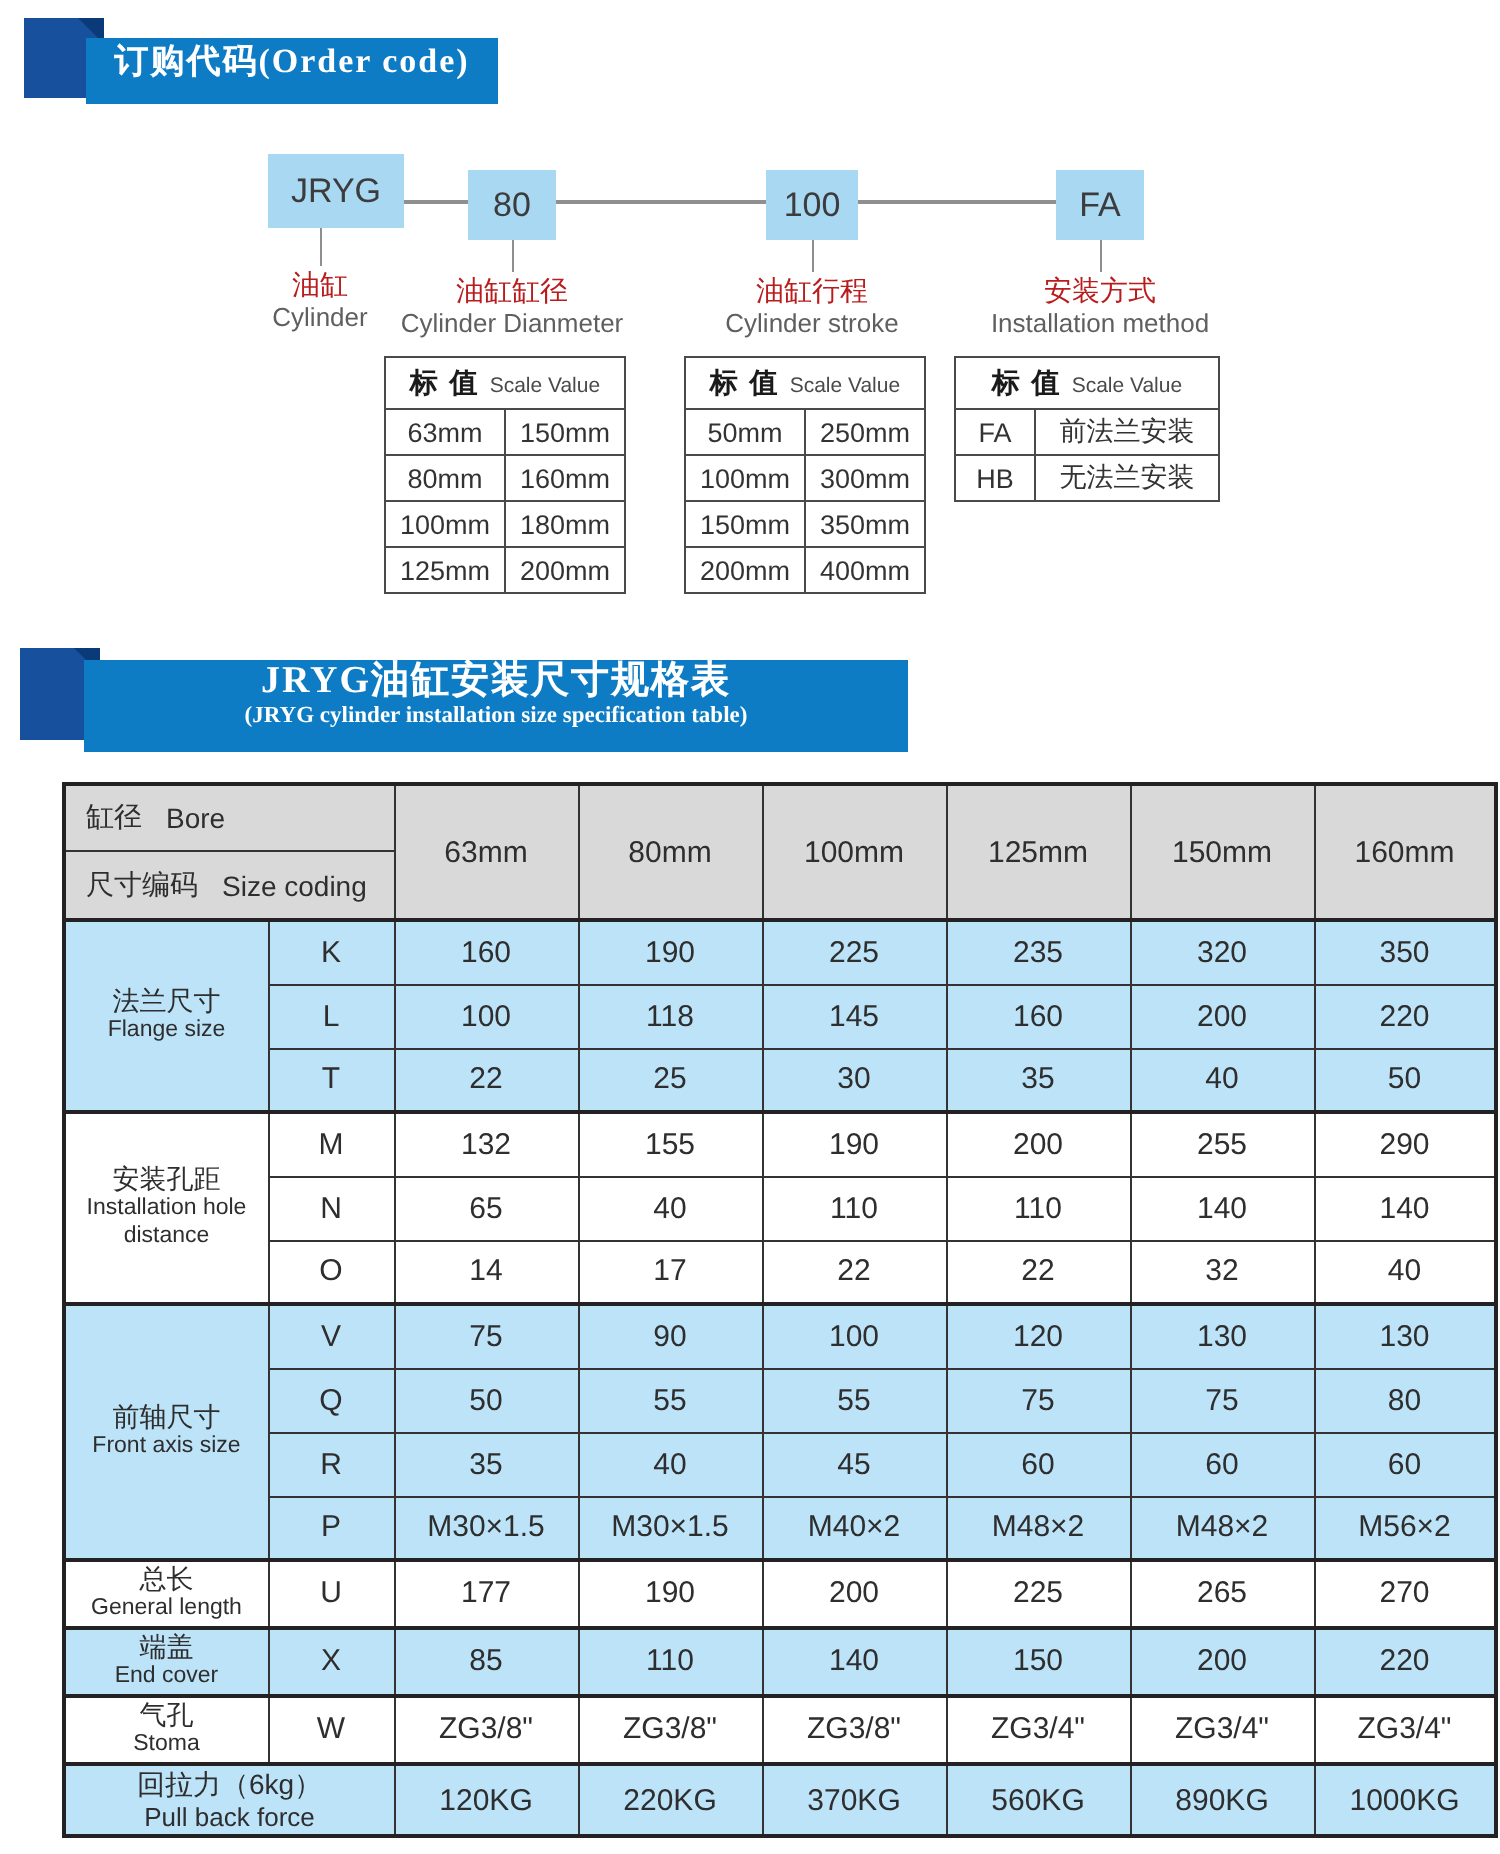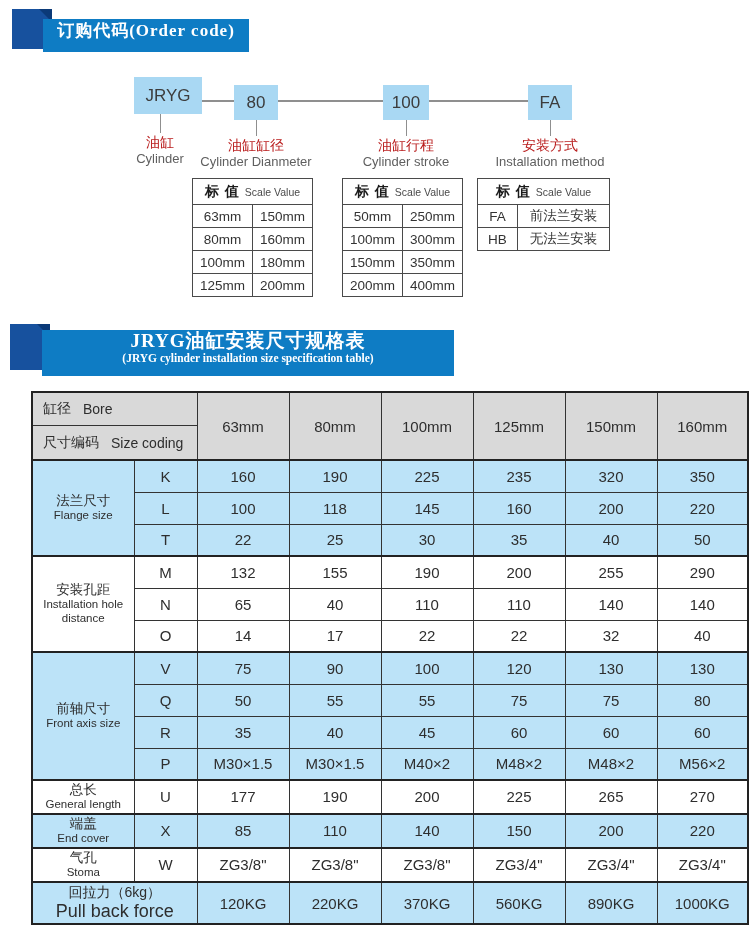--- a/index.html
+++ b/index.html
@@ -66,21 +66,21 @@
       font-size:14px; color:#2e2e2e; text-align:left; }
   .corner-half .en { margin-left:12px; }
   .corner-top { border-bottom:1px solid #333333; }
   .spec tr.gstart td { border-top:2px solid #222222; }
   .spec td.blue { background:#bce3f8; }
   .spec td.white { background:#ffffff; }
   .spec td.cat { line-height:1.2; padding:1px 2px; }
   .spec td.cat .cn { display:block; font-size:13.5px; }
   .spec td.cat .en { display:block; font-size:11.5px; }
   .spec td.cat-full .cn { font-size:14px; }
-  .spec td.cat-full .en { font-size:18px; }
+  .spec td.cat-full .en { font-size:13px; }
 </style>
 </head>
 <body>
 
 <div class="page">
 
   <div class="banner-square" style="left:12px; top:9px; width:40px; height:40px;">
     <span class="fold"></span>
   </div>
   <div class="banner banner1">

